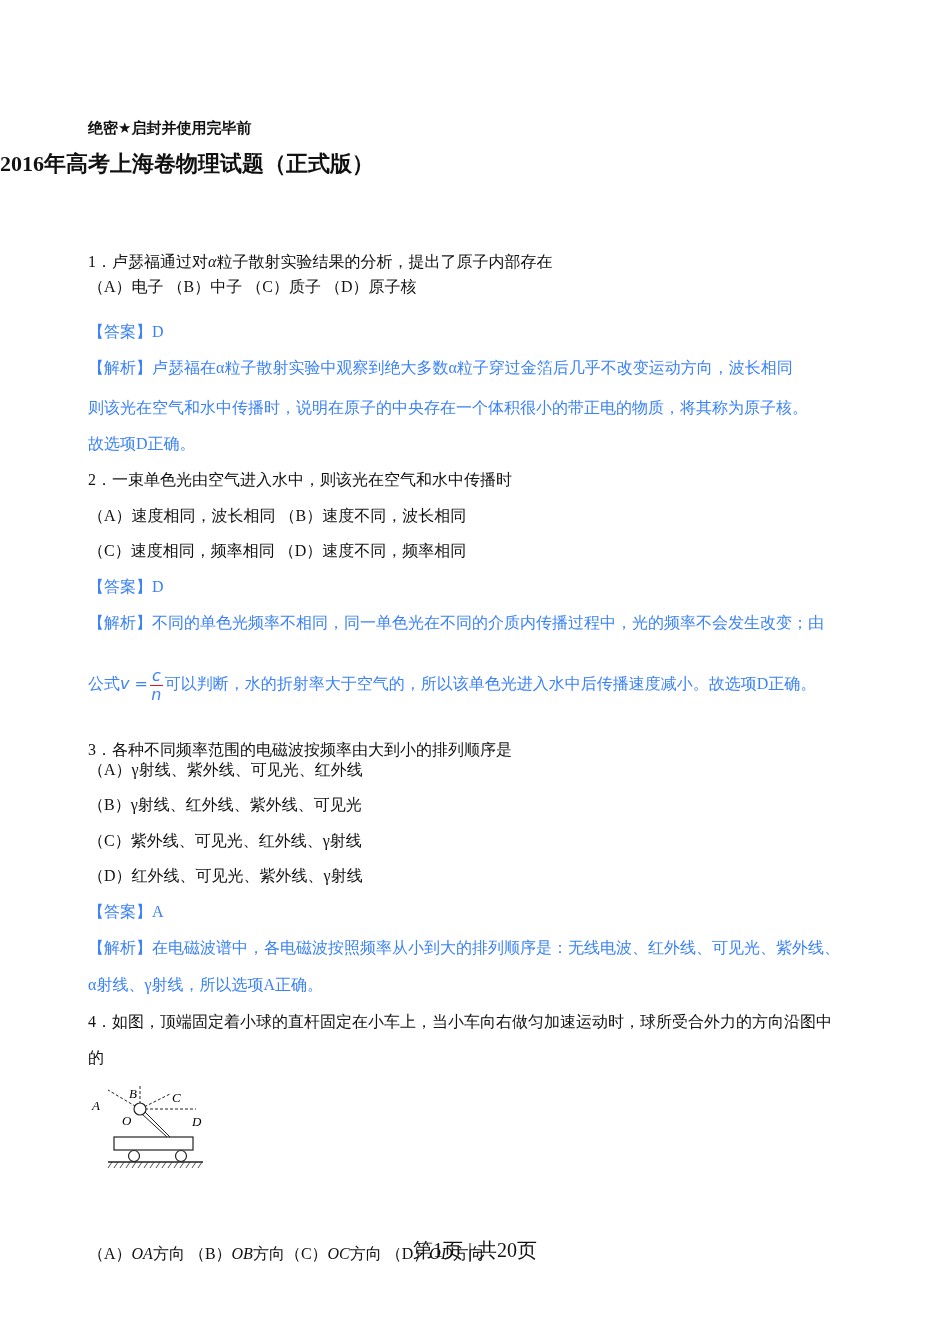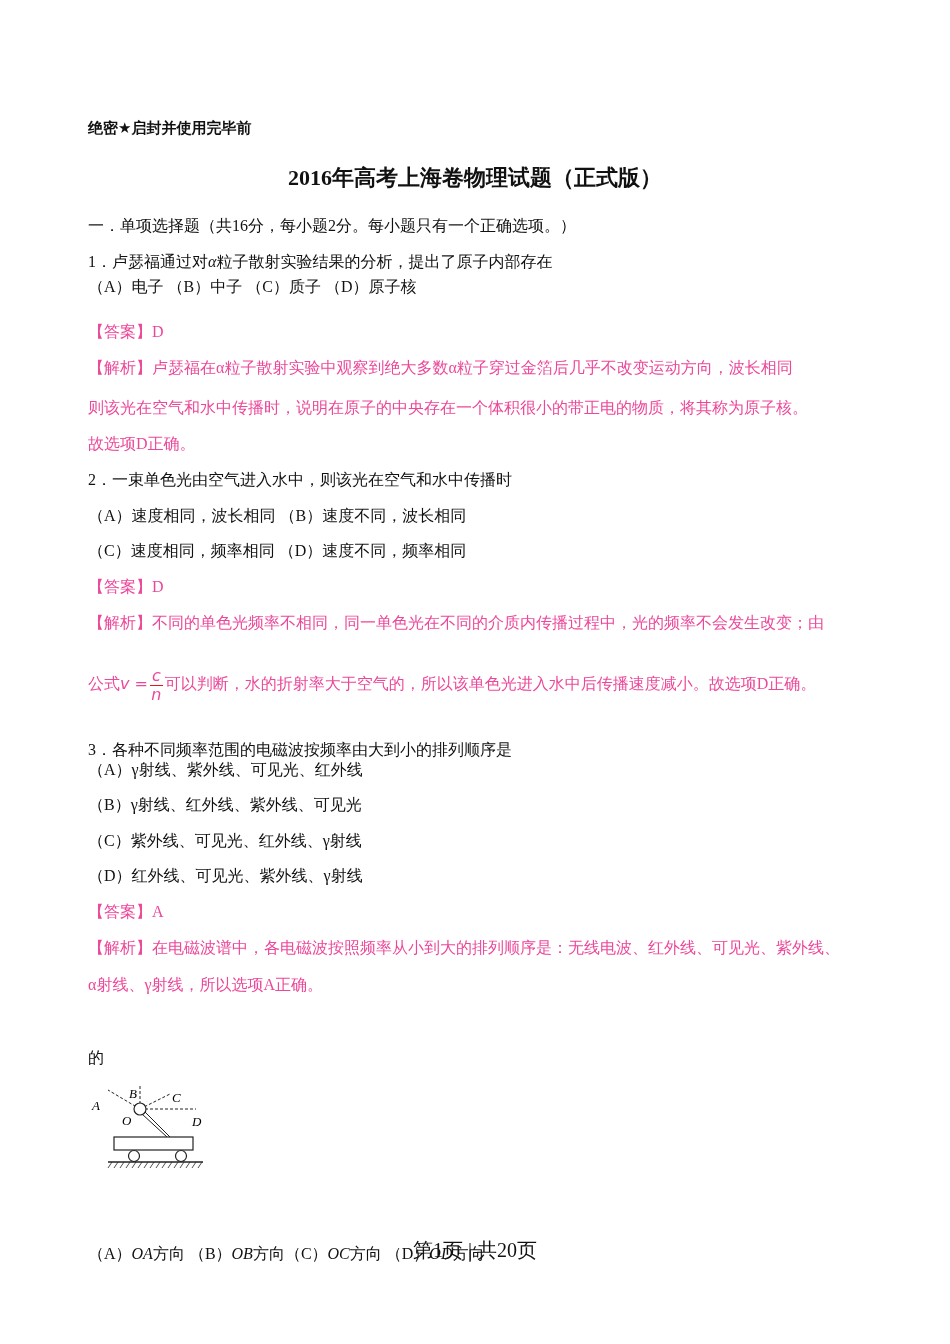--- a/index.html
+++ b/index.html
@@ -1,22 +1,22 @@
 <!DOCTYPE html>
 <html><head>
 <meta charset="utf-8">
 <style>
   html, body { margin: 0; padding: 0; background: #ffffff; }
   body { width: 950px; height: 1344px; position: relative; overflow: hidden;
          font-family: "Liberation Serif", "DejaVu Serif", serif; color: #111; }
   .page { position: absolute; left: 0; top: 0; width: 950px; height: 1236px; }
   .line { position: absolute; left: 88px; font-size: 16px; line-height: 20px; white-space: nowrap; }
-  .red { color: #ec4899; }
+  .red { color: #3b82f6; }
   .secret { top: 118px; font-weight: bold; font-family: "DejaVu Sans", sans-serif; font-size: 15px; }
-  .title { position: absolute; top: 164px; left: 0; width: 950px; text-align: center;
+  .title { position: absolute; top: 150px; left: 0; width: 950px; text-align: left;
            font-size: 22px; font-weight: bold; line-height: 28px; }
   .greek { font-style: italic; }
   .frac { display: inline-block; vertical-align: middle; text-align: center; font-style: italic;
           font-family: "DejaVu Sans", sans-serif; line-height: 18px; margin: 0 2px; }
   .frac .num { display: block; border-bottom: 1px solid #e8131d; padding: 0 2px; }
   .frac .den { display: block; }
   .var { font-style: italic; font-family: "DejaVu Sans", sans-serif; }
   .it { font-style: italic; }
   .footer { position: absolute; top: 1237px; left: 0; width: 950px; text-align: center; font-size: 20px; }
   svg text { font-family: "Liberation Serif", serif; font-style: italic; font-size: 13px; }
@@ -25,21 +25,20 @@
 <body>
 
 <div class="page">
 
   <div class="line secret">绝密★启封并使用完毕前</div>
 
   <div class="title">
     <span>2016年高考上海卷物理试题（正式版）</span>
   </div>
 
-  <div class="line" style="top:216px;">一．单项选择题（共16分，每小题2分。每小题只有一个正确选项。）</div>
 
   <div class="line" style="top:252px;">
     <span>1．卢瑟福通过对</span><span class="greek">α</span><span>粒子散射实验结果的分析，提出了原子内部存在</span>
   </div>
   <div class="line" style="top:277px;">（A）电子  （B）中子  （C）质子  （D）原子核</div>
   <div class="line red" style="top:322px;">
     <span>【答案】</span><span>D</span>
   </div>
   <div class="line red" style="top:358px;">
     <span>【解析】</span><span>卢瑟福在α粒子散射实验中观察到绝大多数α粒子穿过金箔后几乎不改变运动方向，波长相同</span>
@@ -66,20 +65,21 @@
   <div class="line" style="top:831px;">（C）紫外线、可见光、红外线、γ射线</div>
   <div class="line" style="top:866px;">（D）红外线、可见光、紫外线、γ射线</div>
   <div class="line red" style="top:902px;">
     <span>【答案】</span><span>A</span>
   </div>
   <div class="line red" style="top:938px;">
     <span>【解析】</span><span>在电磁波谱中，各电磁波按照频率从小到大的排列顺序是：无线电波、红外线、可见光、紫外线、</span>
   </div>
   <div class="line red" style="top:975px;">α射线、γ射线，所以选项A正确。</div>
 
+  <div class="line" style="top:1012px;">4．如图，顶端固定着小球的直杆固定在小车上，当小车向右做匀加速运动时，球所受合外力的方向沿图中</div>
   <div class="line" style="top:1048px;">的</div>
 
   <svg style="position:absolute; left:88px; top:1082px;" width="130" height="90" viewBox="0 0 130 90">
 
     <line x1="52" y1="27" x2="20" y2="8" stroke="#222" stroke-width="1" stroke-dasharray="3,2"></line>
     <line x1="52" y1="27" x2="52" y2="2" stroke="#222" stroke-width="1" stroke-dasharray="3,2"></line>
     <line x1="52" y1="27" x2="82" y2="12" stroke="#222" stroke-width="1" stroke-dasharray="3,2"></line>
     <line x1="52" y1="27" x2="108" y2="27" stroke="#222" stroke-width="1" stroke-dasharray="3,2"></line>
 
     <line x1="54" y1="32" x2="79" y2="55" stroke="#222" stroke-width="1"></line>

